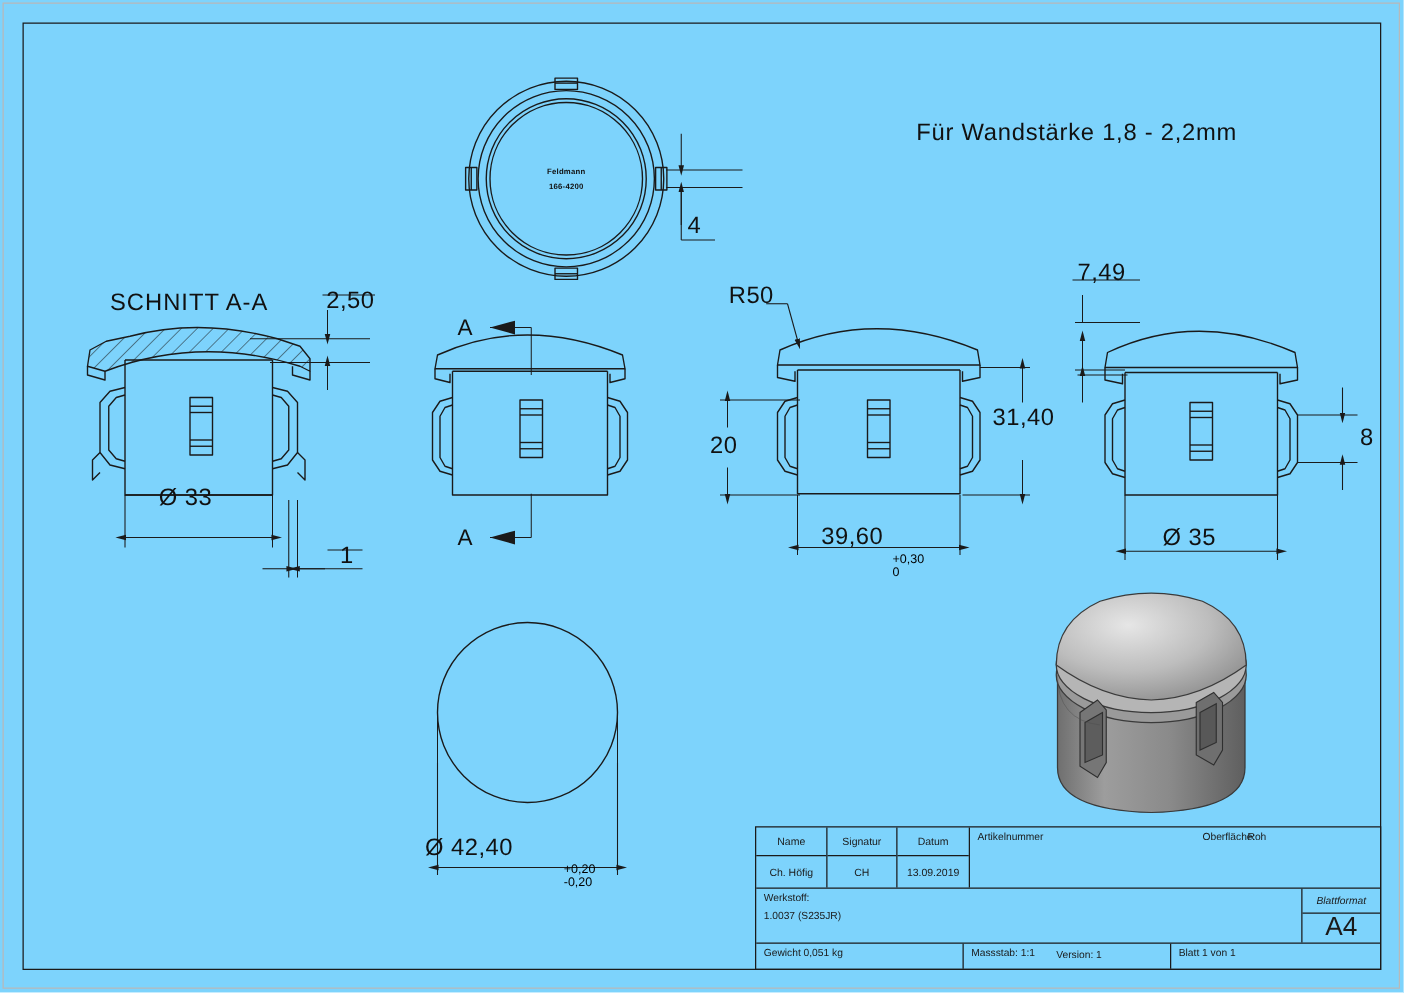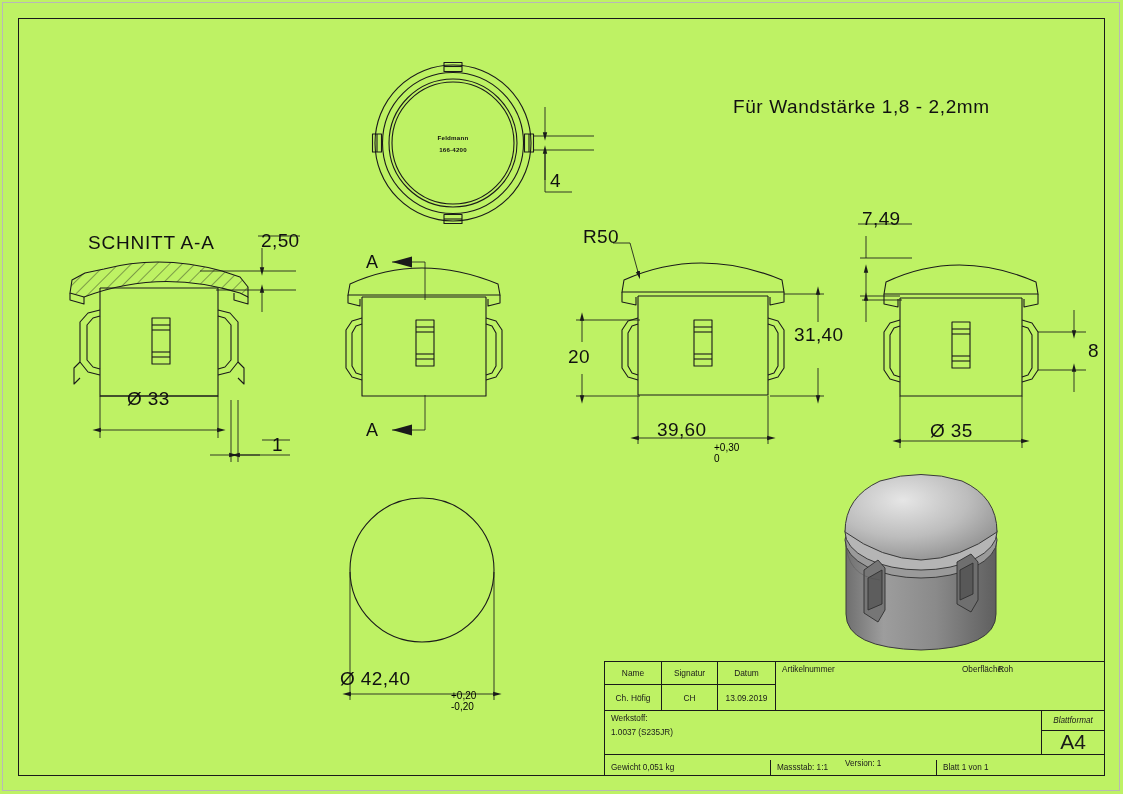--- a/index.html
+++ b/index.html
@@ -8,21 +8,21 @@
     background: #ffffff;
   }
   body {
     font-family: "Liberation Sans", sans-serif;
     color: #000;
   }
   #sheet {
     position: relative;
     width: 1123px;
     height: 794px;
-    background: #bef264;
+    background: #7dd3fc;
     overflow: hidden;
   }
   
   #page-border {
     position: absolute;
     left: 2px; top: 2px;
     width: 1118px; height: 789px;
     border: 1px solid #b8b8b8;
     box-sizing: border-box;
   }
@@ -85,21 +85,21 @@
     border: 1.3px solid #1a1a1a;
     font-size: 8.4px;
     color: #1a1a1a;
   }
   #title-block .row {
     display: flex;
     box-sizing: border-box;
   }
   #tb-row1 { height: 48px; }
   #tb-row2 { height: 44px; border-top: 1.3px solid #1a1a1a; }
-  #tb-row3 { height: 21px; border-top: 1.3px solid #1a1a1a; align-items: flex-end; }
+  #tb-row3 { height: 21px; border-top: 1.3px solid #1a1a1a; }
   .cellpad { padding: 3px 6px; box-sizing: border-box; }
   .vline { border-right: 1.3px solid #1a1a1a; }
   .hline-inner { border-bottom: 1px solid #1a1a1a; }
   .tb-h { height: 23px; display:flex; align-items:center; justify-content:center; box-sizing:border-box; }
   .tb-v { height: 25px; display:flex; align-items:center; justify-content:center; box-sizing:border-box; }
   .artnum {
     font-size: 20px;
     letter-spacing: 0.3px;
     color: #111;
     margin-top: 1px;

